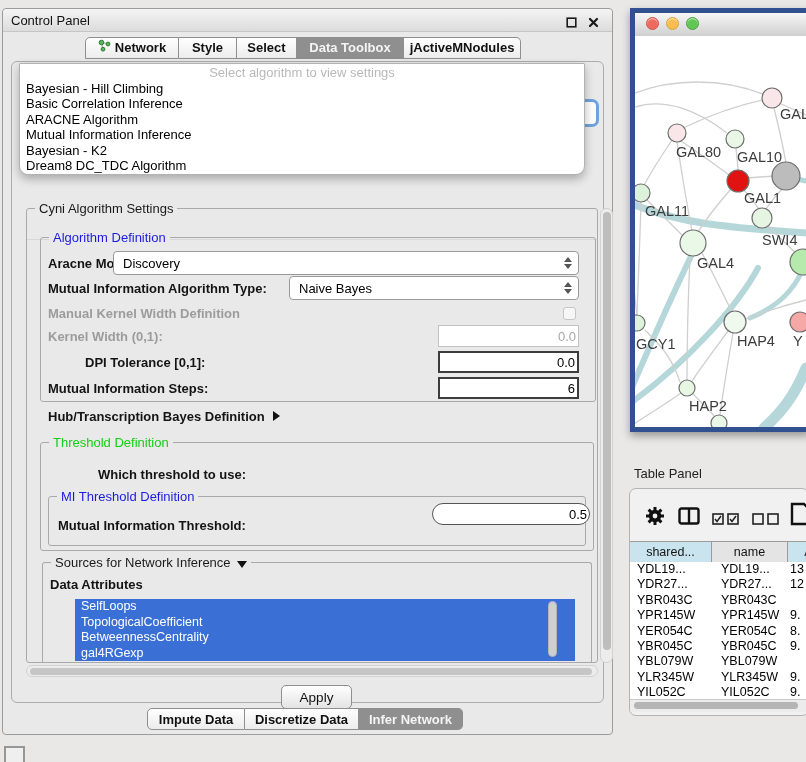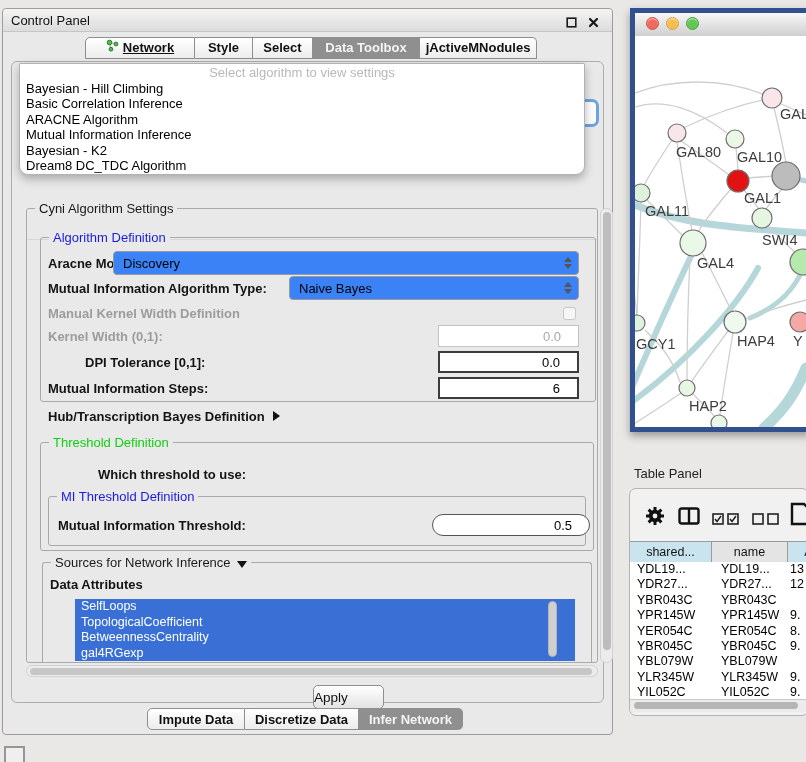--- a/index.html
+++ b/index.html
@@ -41,31 +41,31 @@
 
   
   .group{position:absolute;border:1px solid #a9a9a9;border-radius:3px;box-sizing:border-box;}
   .legend{position:absolute;top:-8px;left:8px;background:#e9e9e9;padding:0 4px;font-size:13px;
       line-height:15px;color:#1a1a1a;white-space:nowrap;}
   .legend.blue{color:#1b1be0;}
   .legend.green{color:#10d010;}
   .lbl{position:absolute;font-size:13px;font-weight:bold;color:#141414;height:15px;line-height:15px;white-space:nowrap;}
   .lbl.dis{color:#9c9c9c;}
 
-  .combo{position:absolute;background:#3b82f6;border:1px solid #9a9a9a;border-radius:4px;
+  .combo{position:absolute;background:#ffffff;border:1px solid #9a9a9a;border-radius:4px;
       box-sizing:border-box;font-size:13px;color:#000;display:flex;align-items:center;
       padding-left:9px;}
   .stepper{position:absolute;right:6px;top:50%;transform:translateY(-50%);width:9px;height:12px;}
   .stepper::before{content:"";position:absolute;left:1px;top:0;border-left:4px solid transparent;
       border-right:4px solid transparent;border-bottom:5px solid #555;}
   .stepper::after{content:"";position:absolute;left:1px;bottom:0;border-left:4px solid transparent;
       border-right:4px solid transparent;border-top:5px solid #555;}
 
   .field{position:absolute;background:#fff;box-sizing:border-box;font-size:13px;color:#000;
-      text-align:right;padding-right:17px;display:flex;align-items:center;justify-content:flex-end;}
+      text-align:right;padding-right:2px;display:flex;align-items:center;justify-content:flex-end;}
   .field.strong{border:2px solid #3c3c3c;}
   .field.mid{border:1.5px solid #555;}
   .field.dis{border:1px solid #c2c2c2;color:#a8a8a8;}
 
   .checkbox{position:absolute;width:13px;height:13px;border:1px solid #c6c6c6;border-radius:3px;
       background:#f6f6f6;box-sizing:border-box;}
 
   .arrow-right{display:inline-block;width:0;height:0;border-left:7px solid #111;
       border-top:5px solid transparent;border-bottom:5px solid transparent;margin-left:8px;}
   .arrow-down{display:inline-block;width:0;height:0;border-top:7px solid #111;
@@ -78,21 +78,21 @@
 
   .vscroll{position:absolute;left:588px;top:198px;width:13px;height:455px;background:#ececec;
       border:1px solid #d2d2d2;border-radius:6px;box-sizing:border-box;}
   .vthumb{position:absolute;left:1.5px;top:3px;width:8px;height:438px;background:#bdbdbd;border-radius:5px;}
   .hscroll{position:absolute;left:14px;top:655px;width:572px;height:12px;background:#ececec;
       border:1px solid #d2d2d2;border-radius:6px;box-sizing:border-box;}
   .hthumb{position:absolute;left:3px;top:1.5px;width:562px;height:7px;background:#c6c6c6;border-radius:4px;}
 
   .apply-btn{position:absolute;left:269px;top:675px;width:69px;height:22px;border:1px solid #8f8f8f;
       border-radius:5px;background:linear-gradient(#ffffff,#e3e3e3);font-size:13.5px;color:#111;
-      display:flex;align-items:center;justify-content:flex-start;margin-left:32px;}
+      display:flex;align-items:center;justify-content:center;}
 
   .btabs{position:absolute;left:144px;top:699px;height:22px;display:flex;}
   .btab{height:22px;line-height:22px;text-align:center;font-size:13px;font-weight:600;color:#111;
        background:linear-gradient(#ffffff,#ececec);border:1px solid #8f8f8f;border-left:none;box-sizing:border-box;}
   .btab:first-child{border-left:1px solid #8f8f8f;border-radius:5px 0 0 5px;}
   .btab:last-child{border-radius:0 5px 5px 0;}
   .btab.sel{background:#8f8f8f;color:#f4f4f4;}
 
   
   .netwin{position:absolute;left:630px;top:8px;width:180px;height:424px;background:#31508f;
@@ -137,21 +137,21 @@
           </svg>
       </span>
       <span class="winbtn" style="right:12px;">
         <svg width="11" height="11" viewBox="0 0 11 11">
             <path d="M2 2 L9 9 M9 2 L2 9" stroke="#1a1a1a" stroke-width="2.2" stroke-linecap="round"></path>
           </svg>
       </span>
     </div>
 
     <div class="tabbar" id="top-tabs">
-        <div class="tab" style="width: 110px; text-decoration: underline;">
+        <div class="tab" style="width: 94px;">
           <span><svg width="13" height="13" viewBox="0 0 13 13">
               <line x1="3.5" y1="3.5" x2="9.8" y2="5" stroke="#9fbf9f" stroke-width="1.2"></line>
               <line x1="3.5" y1="3.5" x2="5" y2="10" stroke="#9fbf9f" stroke-width="1.2"></line>
               <circle cx="3.5" cy="3.5" r="2.3" fill="#57b957" stroke="#2e7d32"></circle>
               <circle cx="10" cy="5" r="1.9" fill="#57b957" stroke="#2e7d32"></circle>
               <circle cx="5" cy="10.2" r="1.9" fill="#57b957" stroke="#2e7d32"></circle>
             </svg></span>
           <span>Network</span>
         </div>
         <div class="tab" style="width: 58px;">
@@ -217,21 +217,21 @@
       <div class="group" style="left:28px;top:380px;width:554px;height:109px;">
         <span class="legend green">Threshold Definition</span>
       </div>
 
       <span class="lbl" style="left:86px;top:405px;">Which threshold to use:</span>
 
       <div class="group" style="left:36px;top:434px;width:538px;height:50px;">
         <span class="legend blue">MI Threshold Definition</span>
       </div>
       <span class="lbl" style="left:46px;top:456px;">Mutual Information Threshold:</span>
-      <div class="field mid" style="left:420px;top:452px;width:158px;height:22px;border-radius:11px;">
+      <div class="field mid" style="left:420px;top:441px;width:158px;height:22px;border-radius:11px;">
         <span>0.5</span>
       </div>
 
       <div class="group" style="left:30px;top:500px;width:550px;height:101px;border-bottom:none;border-radius:3px 3px 0 0;">
         <span class="legend">
           <span>Sources for Network Inference</span><span class="arrow-down"></span>
         </span>
       </div>
       <span class="lbl" style="left:38px;top:515px;">Data Attributes</span>
       <div class="attr-list" style="top:537px;padding-left:17px;" id="attr-list">

